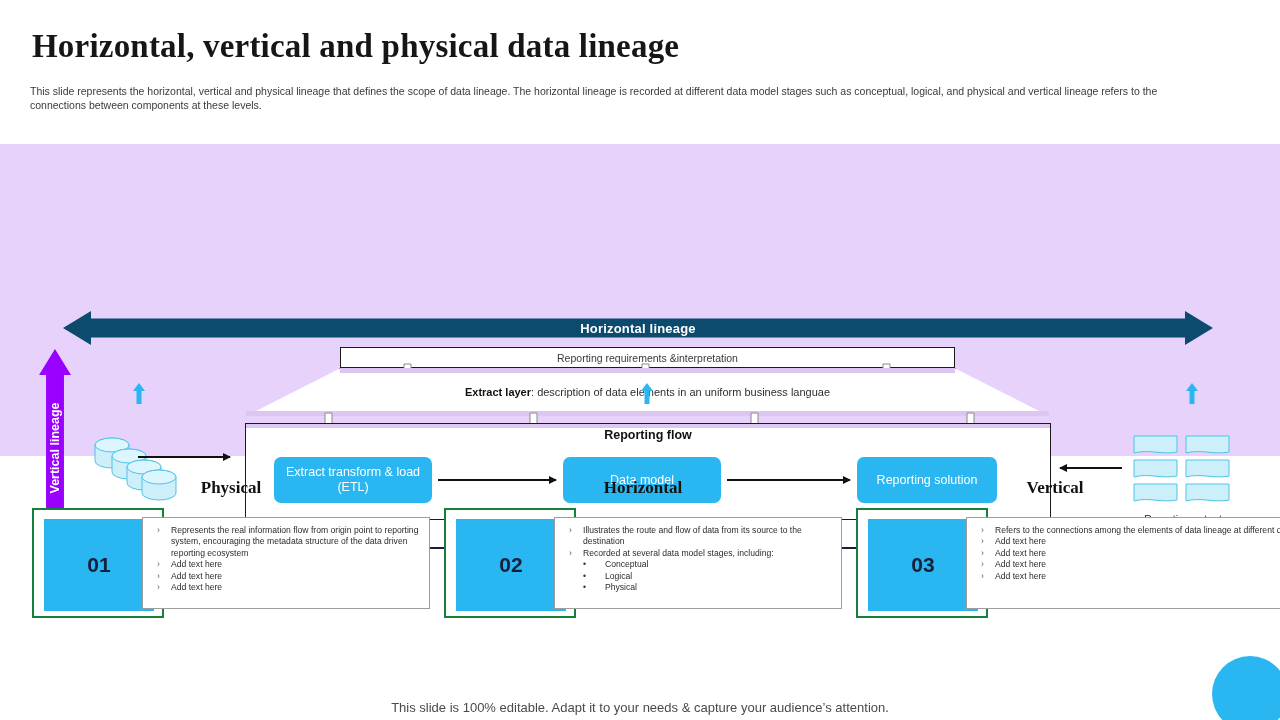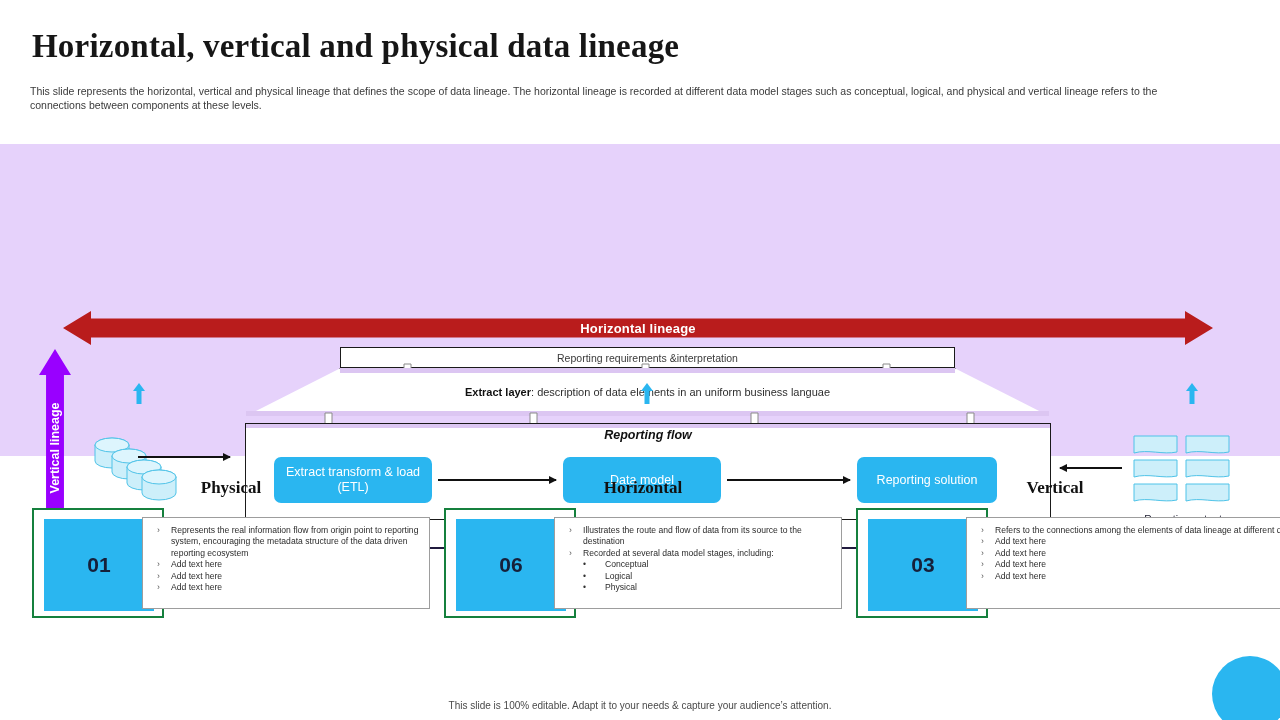--- a/index.html
+++ b/index.html
@@ -25,21 +25,21 @@
 
   
   .diagram {
     position:absolute; left:0; top:144px; width:1280px; height:312px;
     background:#e6d2fb;
   }
 
   
   .h-arrow {
     position:absolute; left:63px; top:167px; width:1150px; height:34px;
-    background:#b91c1c;
+    background:#0c4a6e;
     clip-path: polygon(0 50%, 28px 0, 28px 22%, calc(100% - 28px) 22%, calc(100% - 28px) 0,
                        100% 50%, calc(100% - 28px) 100%, calc(100% - 28px) 78%, 28px 78%, 28px 100%);
     display:flex; align-items:center; justify-content:center;
   }
   .h-arrow span {
     color:#fff; font-size:13px; font-weight:700; letter-spacing:.2px;
   }
 
   
   .v-arrow {
@@ -84,21 +84,21 @@
   }
   .semantic-text b { font-weight:700; color:#111; }
 
   
   .flow-box {
     position:absolute; left:245px; top:279px; width:806px; height:97px;
     background:#ffffff; border:1px solid #1a1a1a;
   }
   .flow-title {
     position:absolute; left:0; top:4px; width:100%; text-align:center;
-    font-size:12.5px; font-weight:700; color:#111;font-style:italic;
+    font-size:12.5px; font-weight:700; color:#111;
   }
   .flow-band { position:absolute; left:0; top:0; width:100%; height:4px; background:#dcc6f2; }
   .node {
     position:absolute; top:33px; height:46px; border-radius:7px;
     background:#2ab6f0; color:#fff;
     display:flex; align-items:center; justify-content:center; text-align:center;
     font-size:12.5px; line-height:15px; padding:0 6px;
   }
   .node-1 { left:28px;  width:158px; }
   .node-2 { left:317px; width:158px; }
@@ -182,21 +182,21 @@
   .card-3 { width:500px; }
   .bullet { display:flex; font-size:8.6px; line-height:11.4px; color:#2b2b2b; }
   .bullet .mk { width:18px; flex:0 0 18px; text-align:left; color:#555; padding-left:4px; }
   .bullet .tx { flex:1; }
   .sub { display:flex; font-size:8.6px; line-height:11.4px; color:#2b2b2b; padding-left:18px; }
   .sub .mk { width:22px; flex:0 0 22px; text-align:left; color:#333; }
 
   
   .footer {
     position:absolute; left:0; top:700px; width:1280px; text-align:center;
-    font-size:10px; color:#4a4a4a;
+    font-size:13px; color:#4a4a4a;
   }
   .corner-circle {
     position:absolute; right:-8px; bottom:-12px; width:76px; height:76px;
     border-radius:50%; background:#2ab6f0;
   }
 </style>
 </head>
 <body>
 
 <div class="slide">
@@ -390,21 +390,21 @@
         <div class="bullet">
             <span class="mk">›</span>
             <span class="tx">Add text here</span>
           </div>
       </div>
     </div>
 
     <div class="card card-2" style="left:444px;">
       <div class="card-head">Horizontal</div>
       <div class="card-frame">
-        <div class="card-num">06</div>
+        <div class="card-num">02</div>
       </div>
       <div class="card-panel">
         <div class="bullet">
             <span class="mk">›</span>
             <span class="tx">Illustrates the route and  flow of data from its source to the destination</span>
           </div>
         <div class="bullet">
             <span class="mk">›</span>
             <span class="tx">Recorded at several data model stages, including:</span>
           </div>

